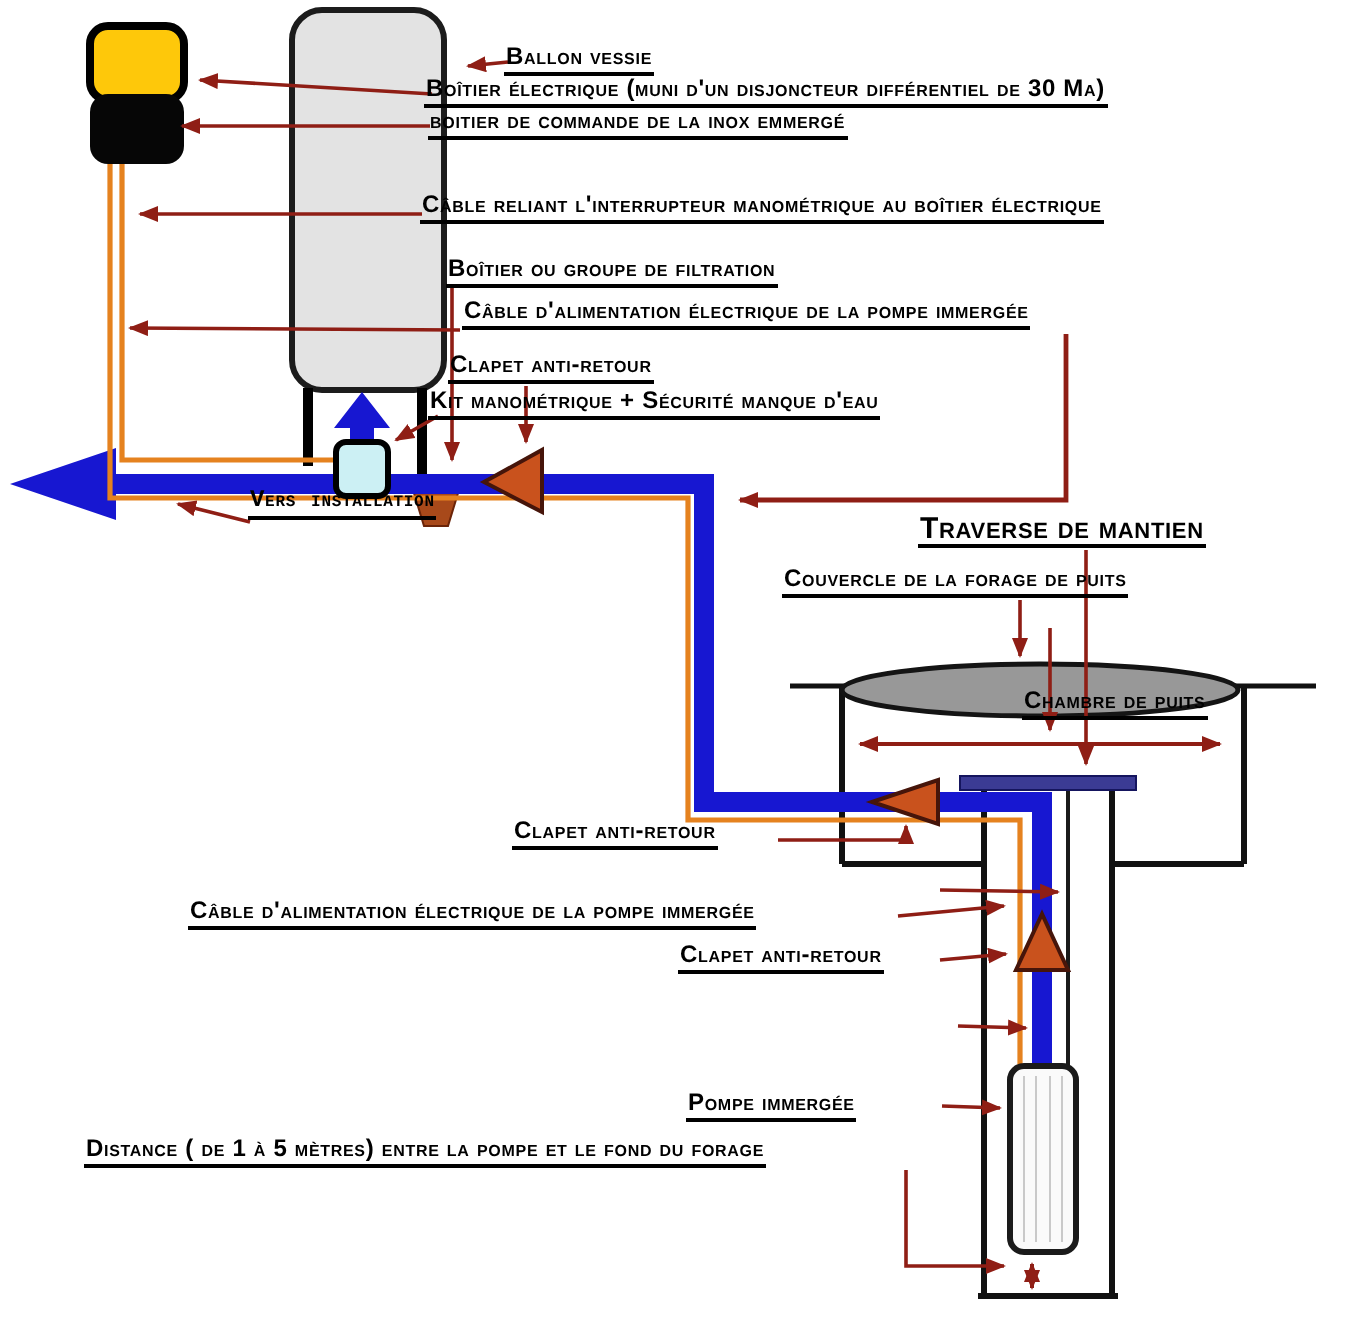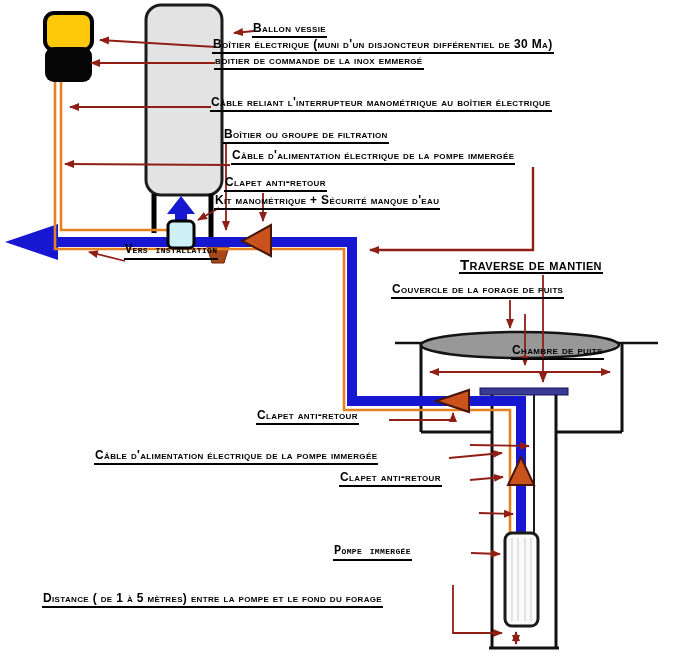--- a/index.html
+++ b/index.html
@@ -98,15 +98,15 @@
   <div class="lbl" style="left:231px;top:149px;">Câble d'alimentation électrique de la pompe immergée</div>
   <div class="lbl" style="left:224px;top:176px;">Clapet anti-retour</div>
   <div class="lbl" style="left:214px;top:194px;text-align:right;">Kit manométrique + Sécurité manque d'eau</div>
   <div class="lbl" style="left:124px;top:244px;font-family:Liberation Mono, monospace;">Vers installation</div>
   <div class="lbl lbl-lg" style="left:459px;top:258px;">Traverse de mantien</div>
   <div class="lbl" style="left:391px;top:283px;">Couvercle de la forage de puits</div>
   <div class="lbl" style="left:511px;top:296px;margin-top:48px;">Chambre de puits</div>
   <div class="lbl" style="left:256px;top:409px;">Clapet anti-retour</div>
   <div class="lbl" style="left:94px;top:449px;">Câble d'alimentation électrique de la pompe immergée</div>
   <div class="lbl" style="left:339px;top:471px;">Clapet anti-retour</div>
-  <div class="lbl" style="left:333px;top:545px;font-family:Liberation Mono, monospace;">Pompe immergée</div>
-  <div class="lbl" style="left:42px;top:568px;margin-top:24px;">Distance ( de 1 à 5 mètres) entre la pompe et le fond du forage</div>
+  <div class="lbl" style="left:343px;top:545px;">Pompe immergée</div>
+  <div class="lbl" style="left:42px;top:568px;">Distance ( de 1 à 5 mètres) entre la pompe et le fond du forage</div>
 </div>
 
 </body></html>

